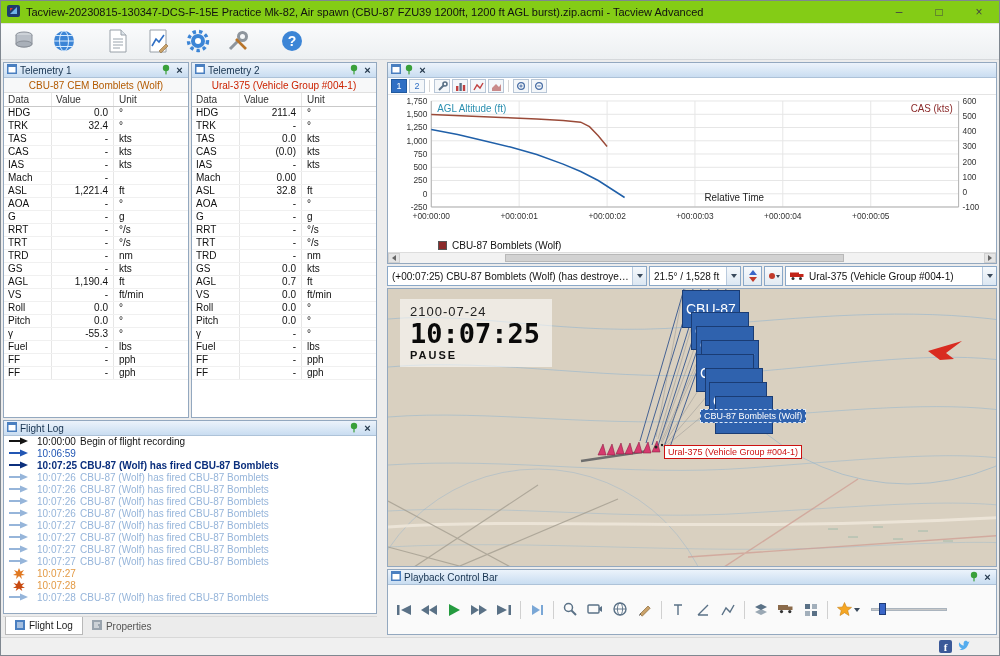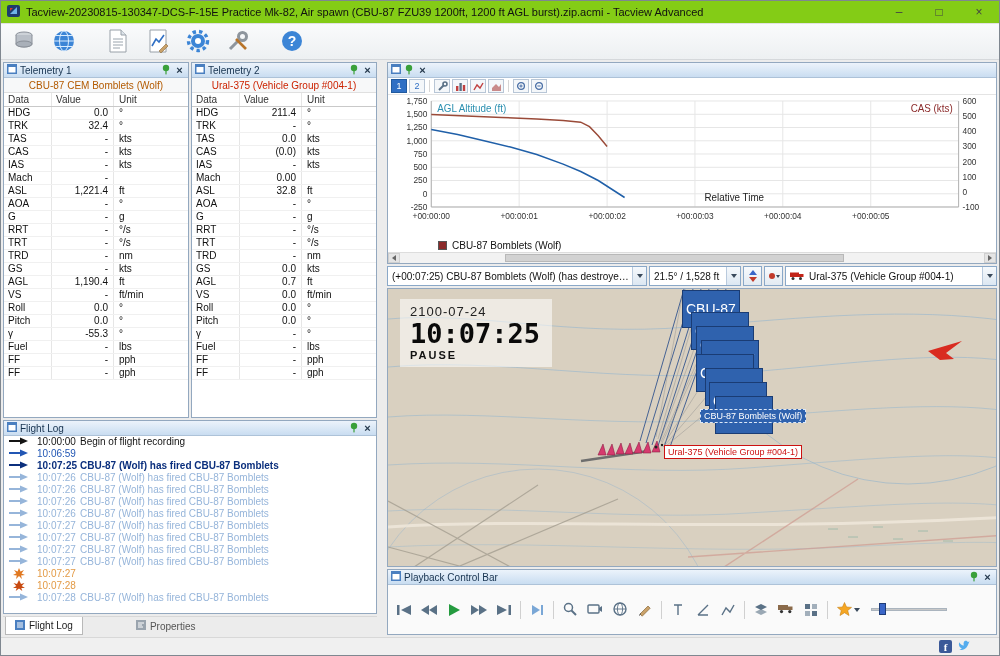--- a/index.html
+++ b/index.html
@@ -50,21 +50,21 @@
   .fl-body { flex:1; overflow:hidden; }
   .fl-row { display:flex; height:12px; align-items:flex-start; font-size:10px; white-space:nowrap; }
   .fl-row.bold { font-weight:bold; }
   .fl-type { width:30px; display:flex; justify-content:center; }
   .fl-time { width:46px; padding-left:3px; }
   .fl-event { flex:1; overflow:hidden; text-overflow:ellipsis; }
 
   .bottom-tabs { flex:0 0 19px; display:flex; align-items:stretch; background:#ececec; padding-left:2px; border-top:1px solid #d8d8d8; }
   .tab { display:flex; align-items:center; gap:4px; padding:0 9px; font-size:10px; color:#222; }
   .tab.active { background:#fff; border:1px solid #b8b8b8; border-top:none; }
-  .tab.inactive { color:#555;margin-left:44px; }
+  .tab.inactive { color:#555; }
 
   
   #chartpanel { flex:0 0 202px; }
   .chart-toolbar { flex:0 0 17px; display:flex; align-items:center; gap:2px; padding:1px 3px; border-bottom:1px solid #e4e4e4; }
   .mini-btn { width:16px; height:14px; display:flex; align-items:center; justify-content:center; font-size:9px; border:1px solid #b8c6d6; background:#f4f7fa; color:#2f6fc4; }
   .mini-btn.primary { background:#2f6fc4; color:#fff; border-color:#225a9e; }
   .mini-sep { width:1px; height:12px; background:#d6d6d6; margin:0 2px; }
   .chart-body { flex:1; position:relative; }
   #chart-svg { display:block; }
   #chart-svg text { font-family:"Liberation Sans", sans-serif; }

